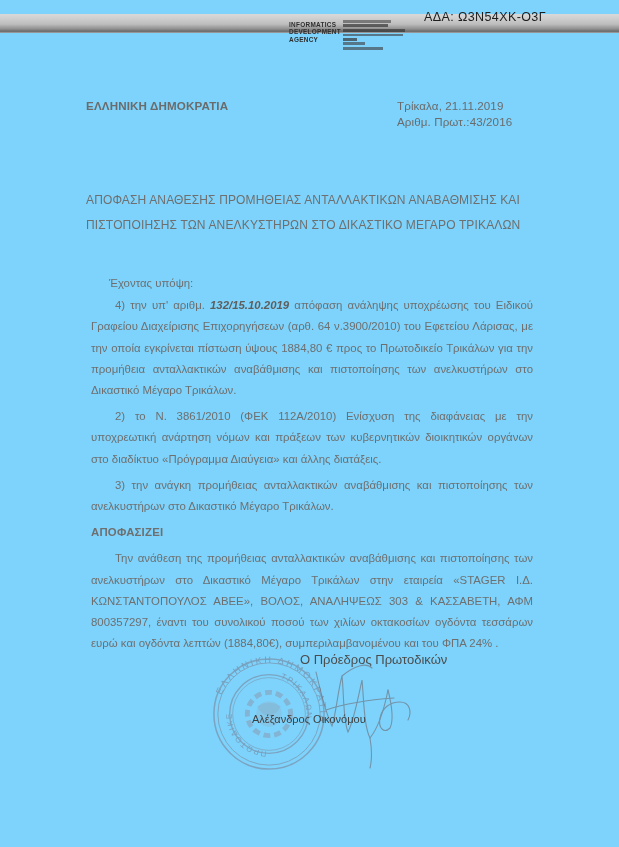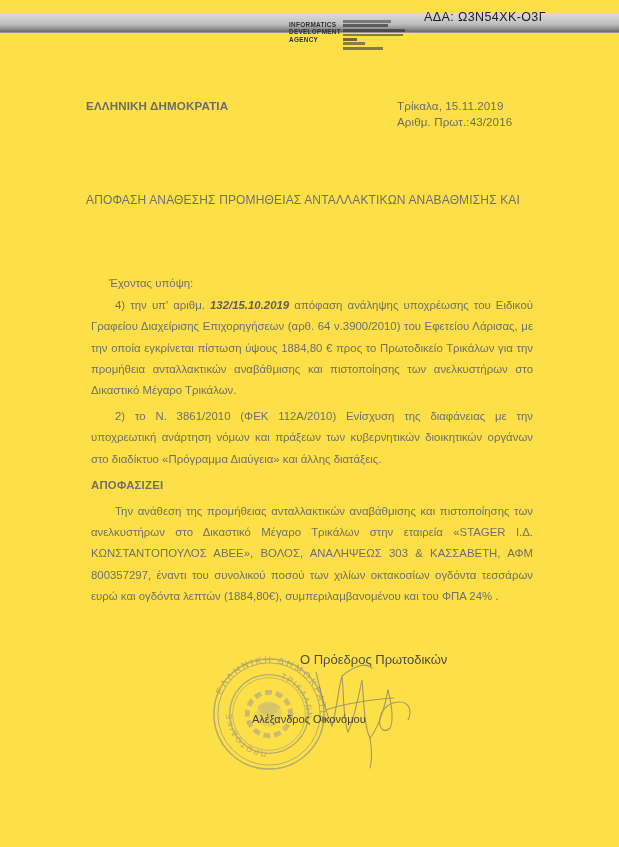--- a/index.html
+++ b/index.html
@@ -14,21 +14,21 @@
     position: relative;
     overflow: hidden;
     font-family: "Liberation Sans", "DejaVu Sans", sans-serif;
     color: #6e6e6e;
     -webkit-font-smoothing: antialiased;
   }
 
   .page {
     position: absolute;
     inset: 0;
-    background: #fde047;
+    background: #7dd3fc;
   }
 
   
   .ada-band {
     position: absolute;
     left: 0;
     top: 14px;
     width: 619px;
     height: 17px;
     background: linear-gradient(to bottom,
@@ -220,36 +220,38 @@
     <div class="sr-line sr-l7"></div>
   </div>
 
   <div class="ada-text">ΑΔΑ: Ω3Ν54ΧΚ-Ο3Γ</div>
 
   <div class="hdr">
     <div class="hdr-left">
       <div>ΕΛΛΗΝΙΚΗ ΔΗΜΟΚΡΑΤΙΑ</div>
     </div>
     <div class="hdr-right">
-      <div>Τρίκαλα, 15.11.2019</div>
+      <div>Τρίκαλα, 21.11.2019</div>
       <div>Αριθμ. Πρωτ.:43/2016</div>
     </div>
   </div>
 
   <div class="title">
     <div>ΑΠΟΦΑΣΗ ΑΝΑΘΕΣΗΣ ΠΡΟΜΗΘΕΙΑΣ ΑΝΤΑΛΛΑΚΤΙΚΩΝ ΑΝΑΒΑΘΜΙΣΗΣ ΚΑΙ</div>
+    <div>ΠΙΣΤΟΠΟΙΗΣΗΣ ΤΩΝ ΑΝΕΛΚΥΣΤΗΡΩΝ ΣΤΟ ΔΙΚΑΣΤΙΚΟ ΜΕΓΑΡΟ ΤΡΙΚΑΛΩΝ</div>
   </div>
 
   <div class="body">
     <p class="p-intro">Έχοντας υπόψη:</p>
 
     <p class="p-item"><span>4) την υπ' αριθμ. </span><b>132/15.10.2019</b><span> απόφαση ανάληψης υποχρέωσης του Ειδικού Γραφείου Διαχείρισης Επιχορηγήσεων (αρθ. 64 ν.3900/2010) του Εφετείου Λάρισας, με την οποία εγκρίνεται πίστωση ύψους 1884,80 € προς το Πρωτοδικείο Τρικάλων για την προμήθεια ανταλλακτικών αναβάθμισης και πιστοποίησης των ανελκυστήρων στο Δικαστικό Μέγαρο Τρικάλων.</span></p>
 
     <p class="p-item">2) το Ν. 3861/2010 (ΦΕΚ 112Α/2010) Ενίσχυση της διαφάνειας με την υποχρεωτική ανάρτηση νόμων και πράξεων των κυβερνητικών διοικητικών οργάνων στο διαδίκτυο «Πρόγραμμα Διαύγεια» και άλλης διατάξεις.</p>
 
+    <p class="p-item">3) την ανάγκη προμήθειας ανταλλακτικών αναβάθμισης και πιστοποίησης των ανελκυστήρων στο Δικαστικό Μέγαρο Τρικάλων.</p>
 
     <p class="decides">ΑΠΟΦΑΣΙΖΕΙ</p>
 
     <p class="p-item">Την ανάθεση της προμήθειας ανταλλακτικών αναβάθμισης και πιστοποίησης των ανελκυστήρων στο Δικαστικό Μέγαρο Τρικάλων στην εταιρεία «STAGER Ι.Δ. ΚΩΝΣΤΑΝΤΟΠΟΥΛΟΣ ΑΒΕΕ», ΒΟΛΟΣ, ΑΝΑΛΗΨΕΩΣ 303 &amp; ΚΑΣΣΑΒΕΤΗ, ΑΦΜ 800357297, έναντι του συνολικού ποσού των χιλίων οκτακοσίων ογδόντα τεσσάρων ευρώ και ογδόντα λεπτών (1884,80€), συμπεριλαμβανομένου και του ΦΠΑ 24% .</p>
   </div>
 
   <div class="sig">
 
     <div class="sig-role">Ο Πρόεδρος Πρωτοδικών</div>
 

